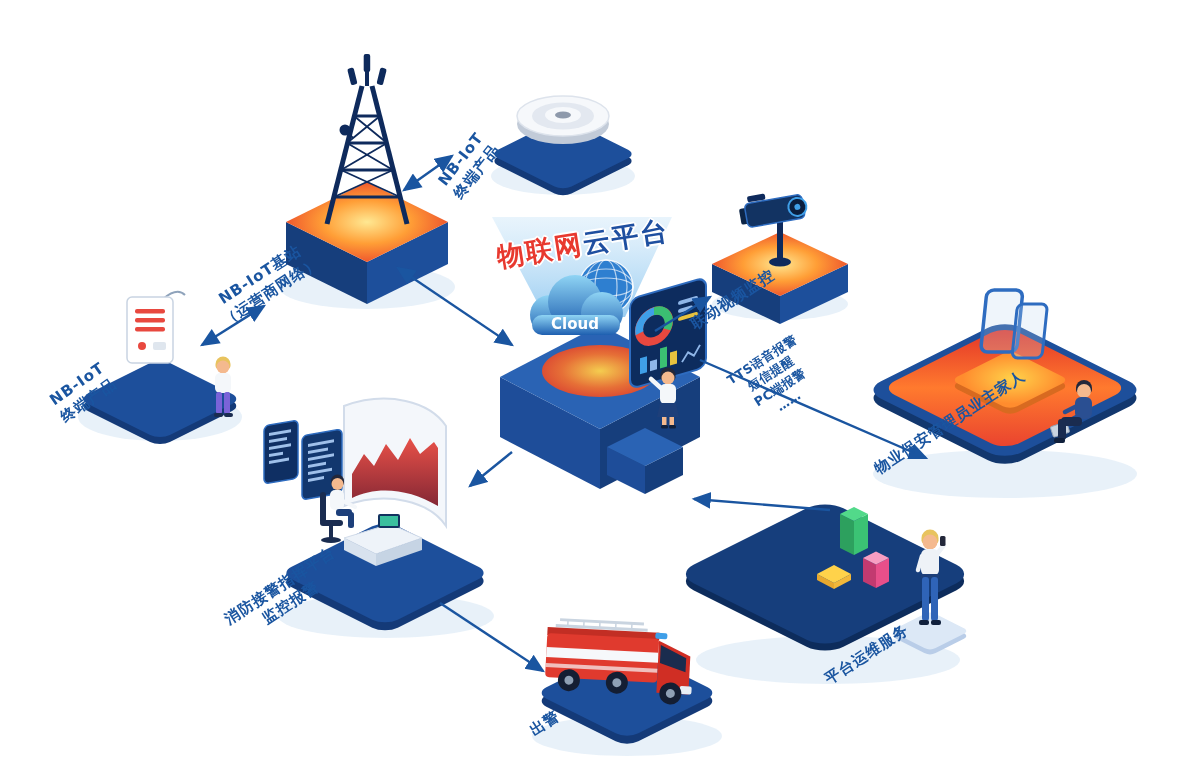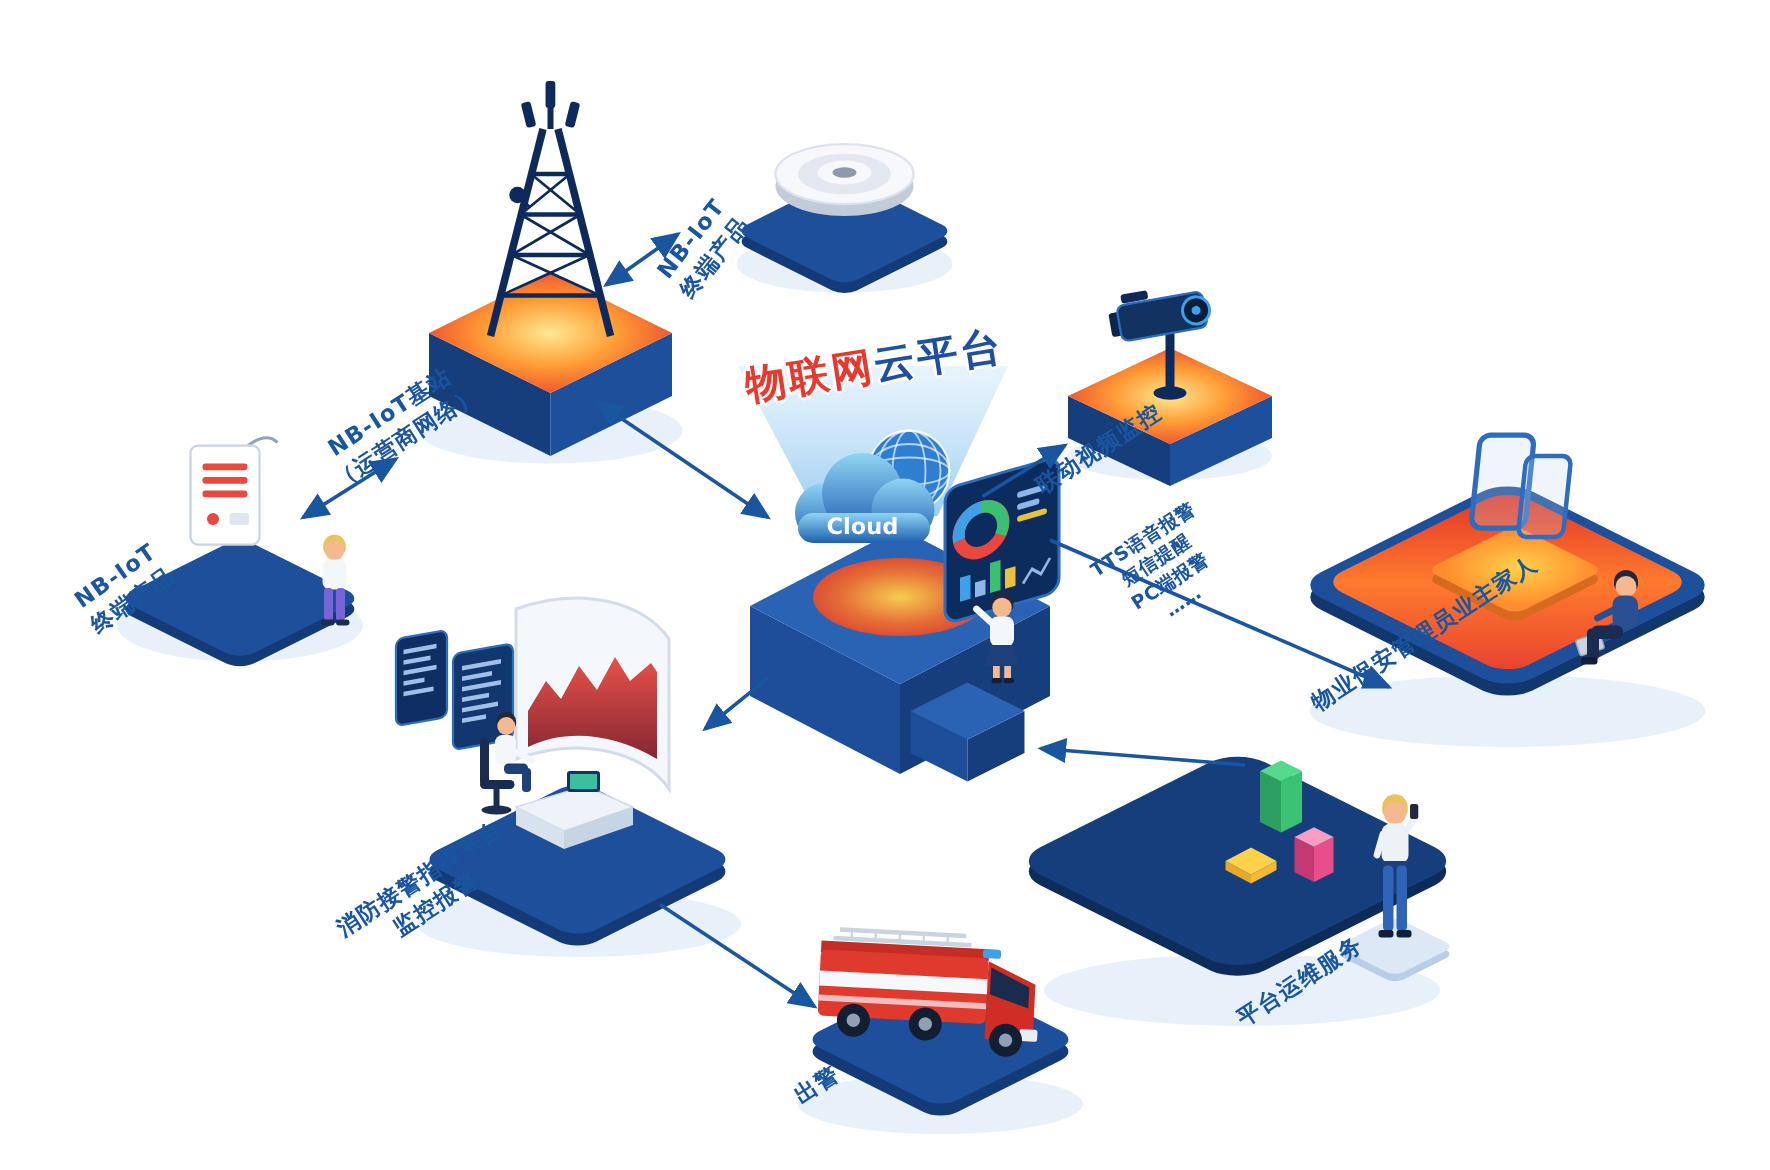--- a/index.html
+++ b/index.html
@@ -106,21 +106,21 @@
       <g>
         <ellipse cx="95" cy="66" rx="46" ry="20" fill="#c2cbd8"></ellipse>
         <ellipse cx="95" cy="58" rx="46" ry="20" fill="#f6f8fb" stroke="#dde3ec" stroke-width="1.5"></ellipse>
         <ellipse cx="95" cy="58" rx="31" ry="13.5" fill="#e3e8f0"></ellipse>
         <ellipse cx="95" cy="57" rx="18" ry="8" fill="#f6f8fb"></ellipse>
         <ellipse cx="95" cy="57" rx="8" ry="3.5" fill="#8e99ab"></ellipse>
       </g>
     </svg>
   </div>
 
-  <div class="node" style="left:468px;top:214px;">
+  <div class="node" style="left:468px;top:187px;">
     <svg width="300" height="330" viewBox="0 0 300 330">
       <defs>
         <linearGradient id="beamG" x1="0" y1="0" x2="0" y2="1">
           <stop offset="0" stop-color="#bfe0f7" stop-opacity="0.35"></stop>
           <stop offset="1" stop-color="#7fc0ee" stop-opacity="0.8"></stop>
         </linearGradient>
         <linearGradient id="cloudG" x1="0" y1="0" x2="0" y2="1">
           <stop offset="0" stop-color="#8fd4f4"></stop>
             <stop offset="1" stop-color="#1e5fb0"></stop>
         </linearGradient>

